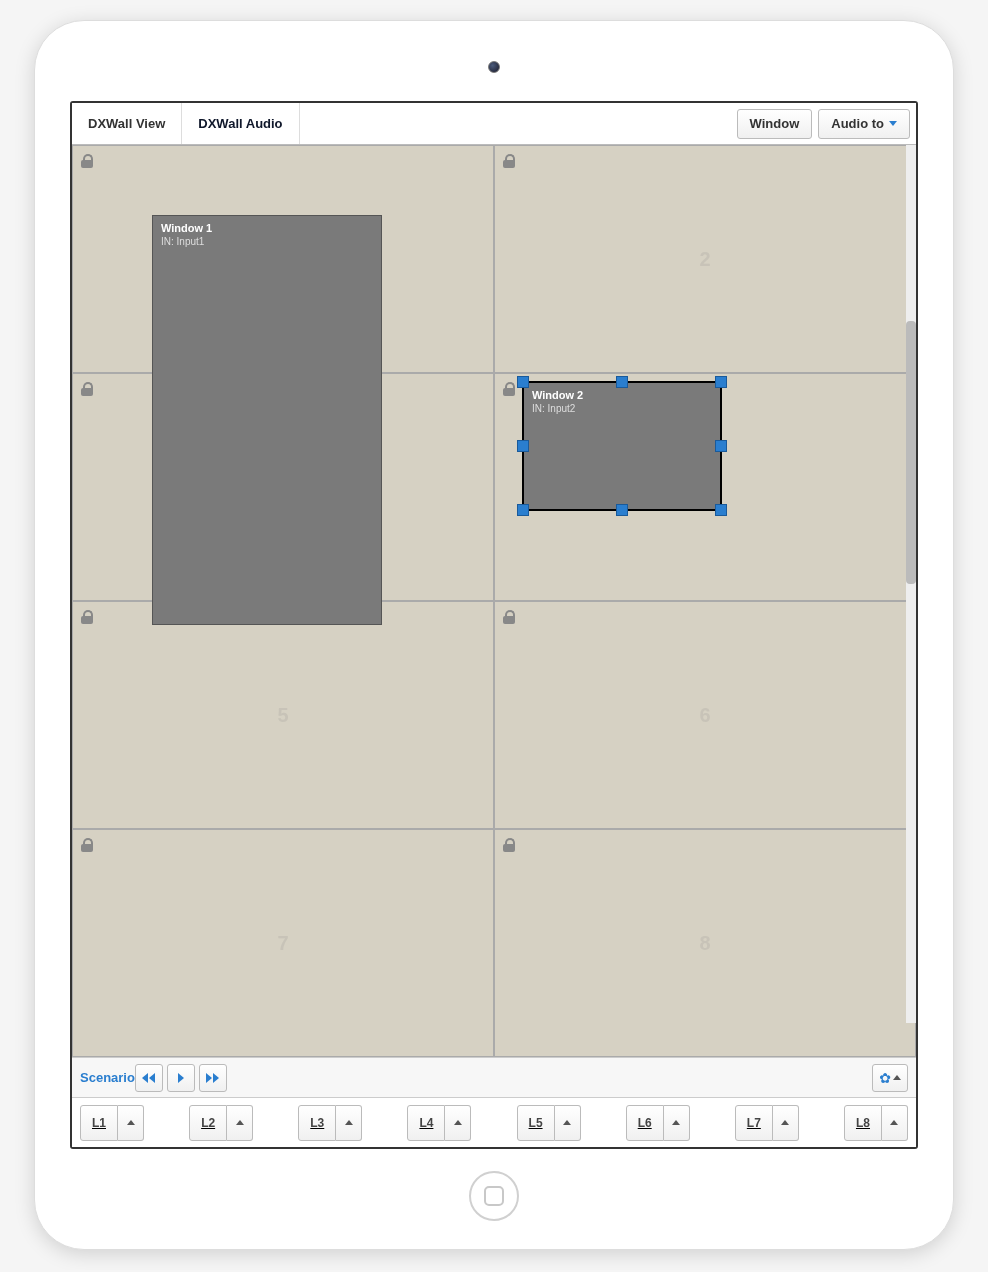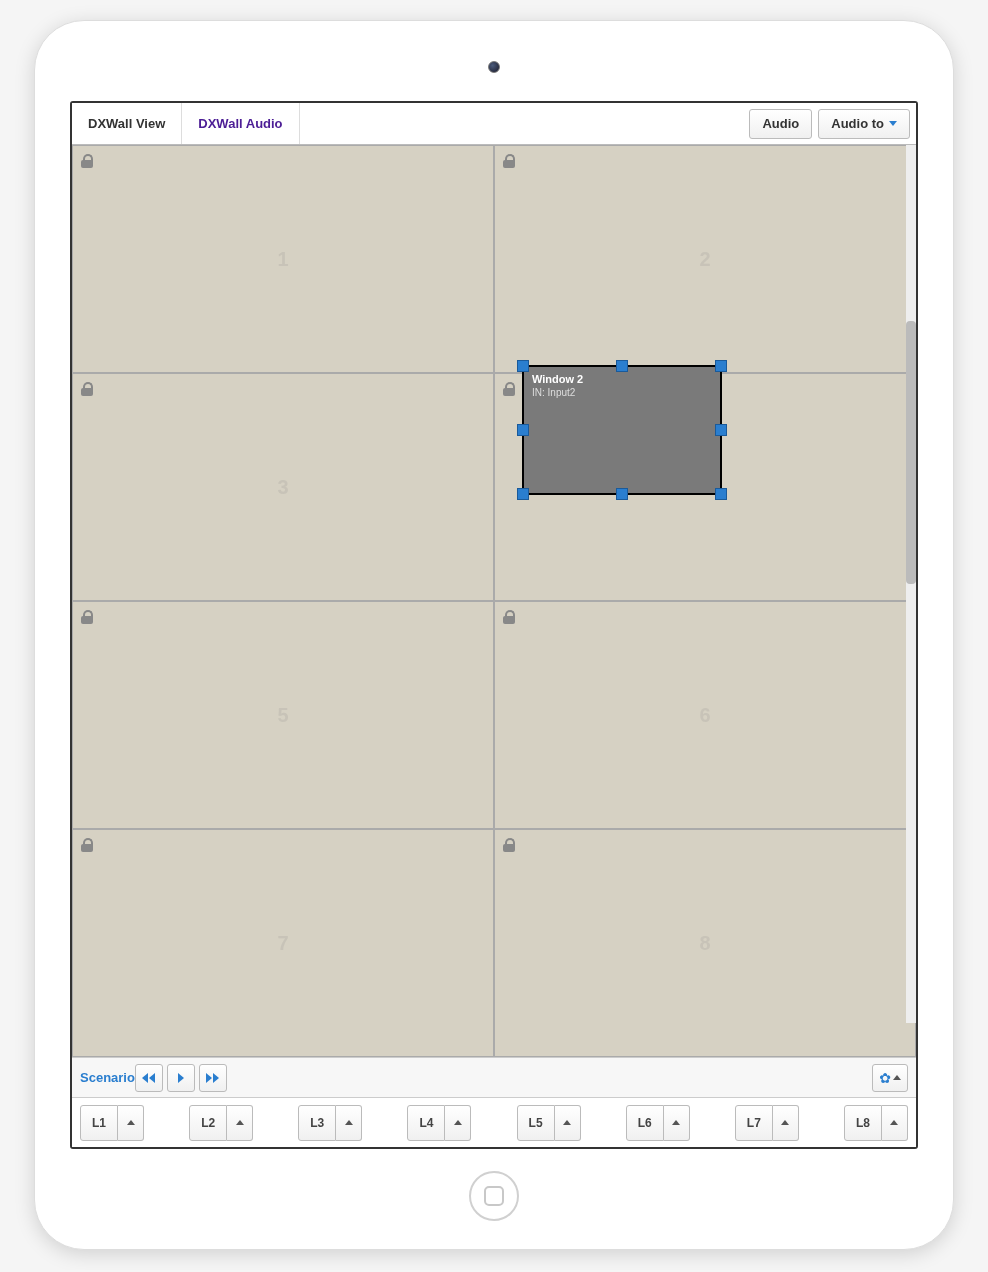--- a/index.html
+++ b/index.html
@@ -47,21 +47,21 @@
   }
   .tabs { display: flex; height: 100%; flex: 1; }
   .tab {
     padding: 15px 16px;
     display: flex; align-items: center;
     font-size: 13px; font-weight: bold;
     border-right: 1px solid #ddd;
     cursor: pointer;
   }
   .tab.active { background: #fff; color: #333; }
-  .tab.inactive { background: #fff; color: #4c1d95; }
+  .tab.inactive { background: #fff; color: #0f172a; }
   .btn {
     height: 30px;
     padding: 0 12px;
     border: 1px solid #bbb;
     border-radius: 3px;
     background: linear-gradient(#fff, #f0f0f0);
     font-size: 13px; font-weight: bold; color: #333;
     display: inline-flex; align-items: center; justify-content: center;
     cursor: pointer;
     margin-left: 6px;
@@ -184,21 +184,21 @@
   }
   .bottom-bar {
     display: flex; align-items: center; justify-content: space-between;
     background: #fff;
     border-top: 1px solid #ccc;
     height: 50px;
     padding: 0 8px;
     flex-shrink: 0;
   }
   .split-btn {
-    display: flex; height: 36px;
+    display: flex; height: 36px; text-decoration: underline;
   }
   .split-btn .part {
     border: 1px solid #bbb;
     background: linear-gradient(#fff,#f0f0f0);
     display: flex; align-items: center; justify-content: center;
     font-size: 12px; color: #444; font-weight: bold;
     cursor: pointer;
   }
   .split-btn .label { width: 38px; border-radius: 3px 0 0 3px; }
   .split-btn .arrow { width: 26px; border-left: none; border-radius: 0 3px 3px 0; }
@@ -209,21 +209,21 @@
 <div class="tablet">
   <div class="tablet-camera"></div>
 
   <div class="app">
 
     <div class="toolbar">
       <div class="tabs">
         <div class="tab active">DXWall View</div>
         <div class="tab inactive">DXWall Audio</div>
       </div>
-      <div class="btn">Audio</div>
+      <div class="btn">Window</div>
       <div class="btn">
         <span>Audio to</span>
         <span class="caret-down"></span>
       </div>
     </div>
 
     <div class="canvas">
       <div class="grid">
         <div class="cell">
           <span class="lock-icon"></span>
@@ -252,22 +252,26 @@
         <div class="cell">
           <span class="lock-icon"></span>
           <span class="cell-num">7</span>
         </div>
         <div class="cell">
           <span class="lock-icon"></span>
           <span class="cell-num">8</span>
         </div>
       </div>
 
-
-      <div class="window selected" style="left:450px; top:220px; width:200px; height:130px;">
+      <div class="window" style="left:80px; top:70px; width:230px; height:410px;">
+        <div class="window-title">Window 1</div>
+        <div class="window-sub">IN: Input1</div>
+      </div>
+
+      <div class="window selected" style="left:450px; top:236px; width:200px; height:130px;">
         <div class="window-title">Window 2</div>
         <div class="window-sub">IN: Input2</div>
         <div class="handle" style="top:-7px; left:-7px;"></div>
         <div class="handle" style="top:-7px; left:calc(50% - 6px);"></div>
         <div class="handle" style="top:-7px; right:-7px;"></div>
         <div class="handle" style="top:calc(50% - 6px); left:-7px;"></div>
         <div class="handle" style="top:calc(50% - 6px); right:-7px;"></div>
         <div class="handle" style="bottom:-7px; left:-7px;"></div>
         <div class="handle" style="bottom:-7px; left:calc(50% - 6px);"></div>
         <div class="handle" style="bottom:-7px; right:-7px;"></div>

